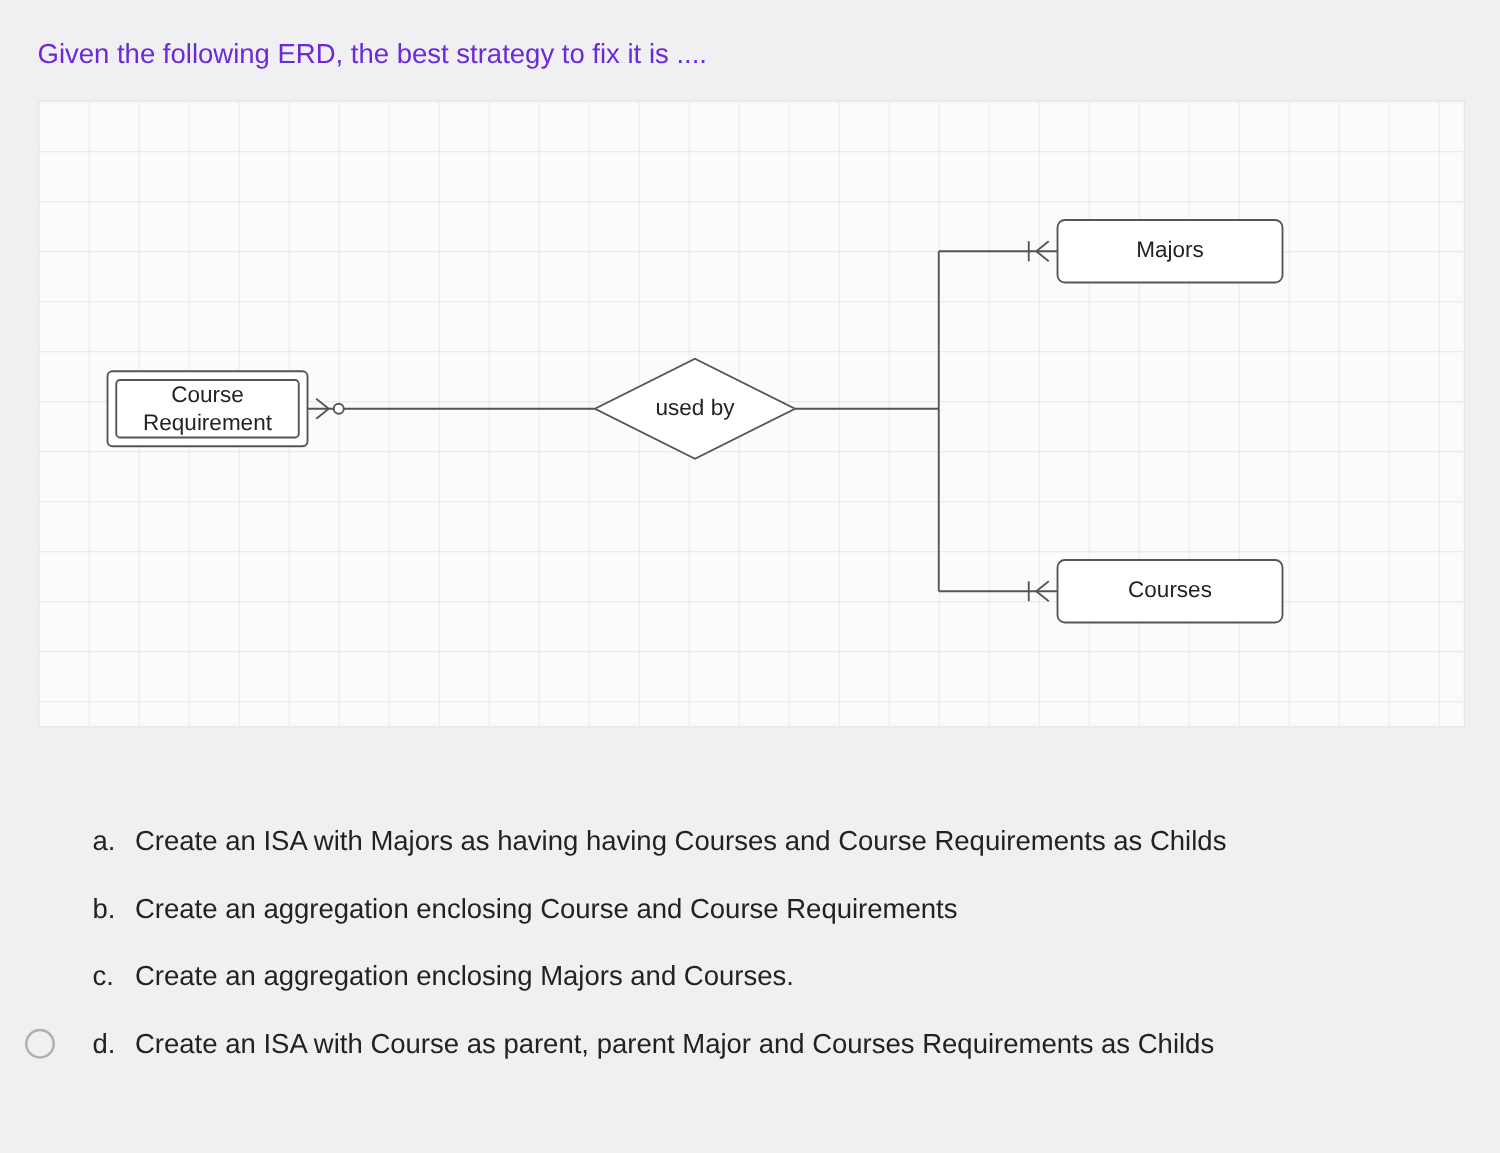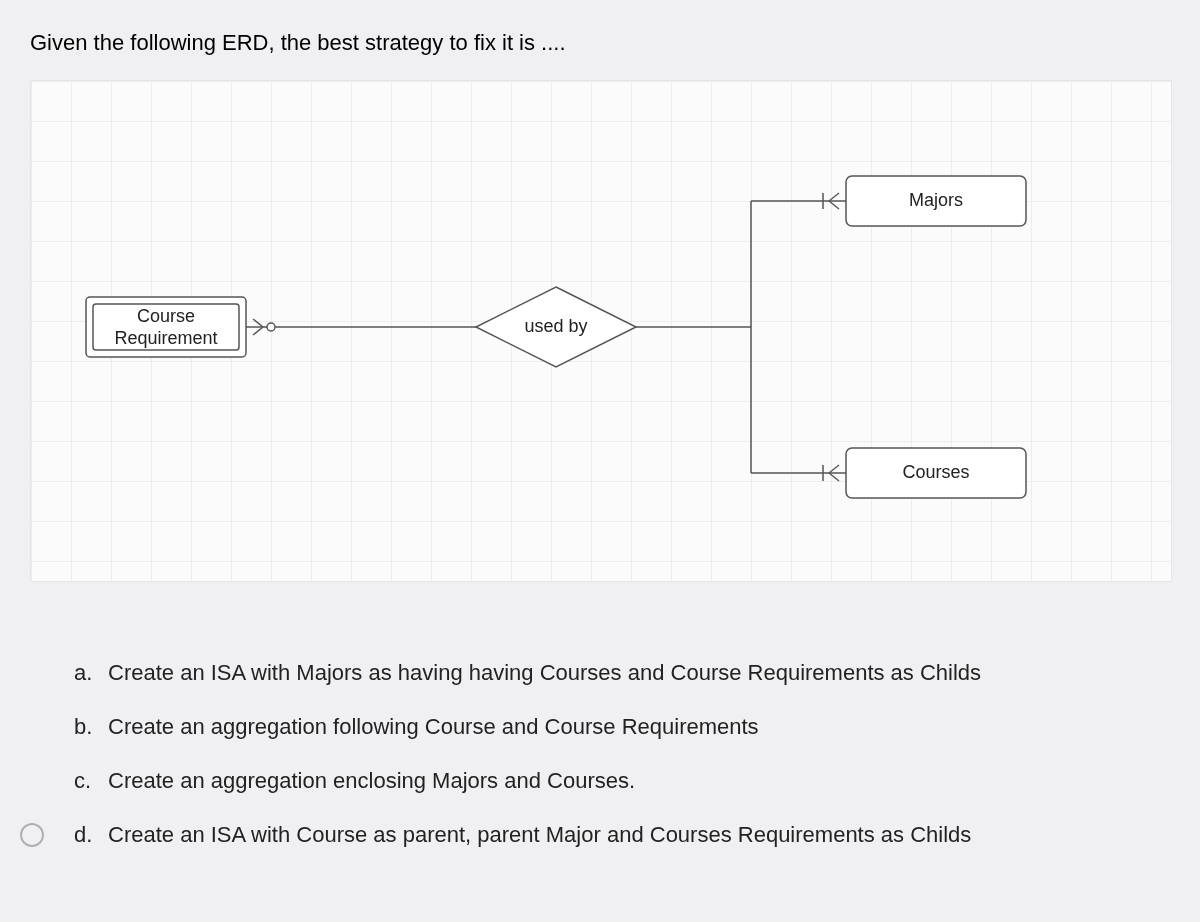--- a/index.html
+++ b/index.html
@@ -14,21 +14,21 @@
     height: 922px;
     position: relative;
     background: #f0f0f3;
     box-sizing: border-box;
   }
   .question-text {
     position: absolute;
     left: 30px;
     top: 30px;
     font-size: 22px;
-    color: #000000;
+    color: #6d28d9;
   }
   .diagram-area {
     position: absolute;
     left: 30px;
     top: 80px;
     width: 1140px;
     height: 500px;
     background: #fbfbfb;
     border: 1px solid #e5e5e5;
   }
@@ -151,21 +151,21 @@
       <div class="answer-text">
         <span class="answer-letter">a.</span>
         <span>Create an ISA with Majors as having having Courses and Course Requirements as Childs</span>
       </div>
     </div>
 
     <div class="answer-row">
       <div class="radio"></div>
       <div class="answer-text">
         <span class="answer-letter">b.</span>
-        <span>Create an aggregation following Course and Course Requirements</span>
+        <span>Create an aggregation enclosing Course and Course Requirements</span>
       </div>
     </div>
 
     <div class="answer-row">
       <div class="radio"></div>
       <div class="answer-text">
         <span class="answer-letter">c.</span>
         <span>Create an aggregation enclosing Majors and Courses.</span>
       </div>
     </div>

